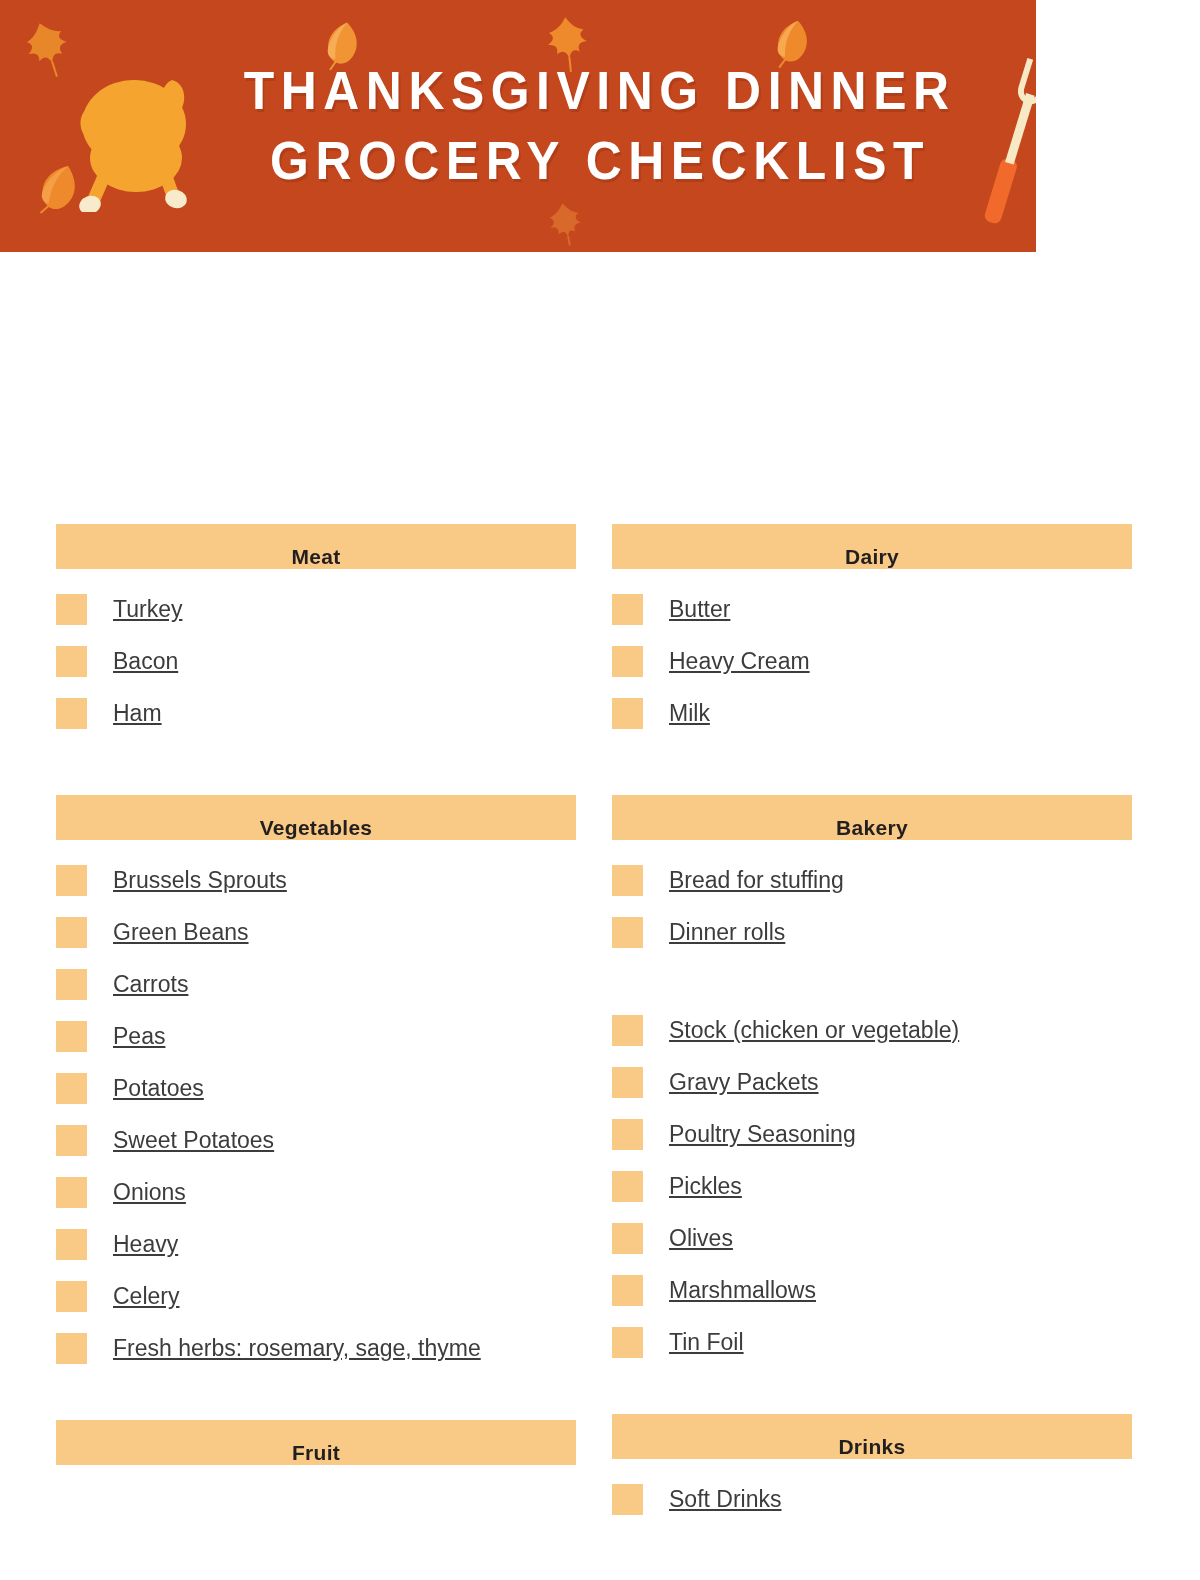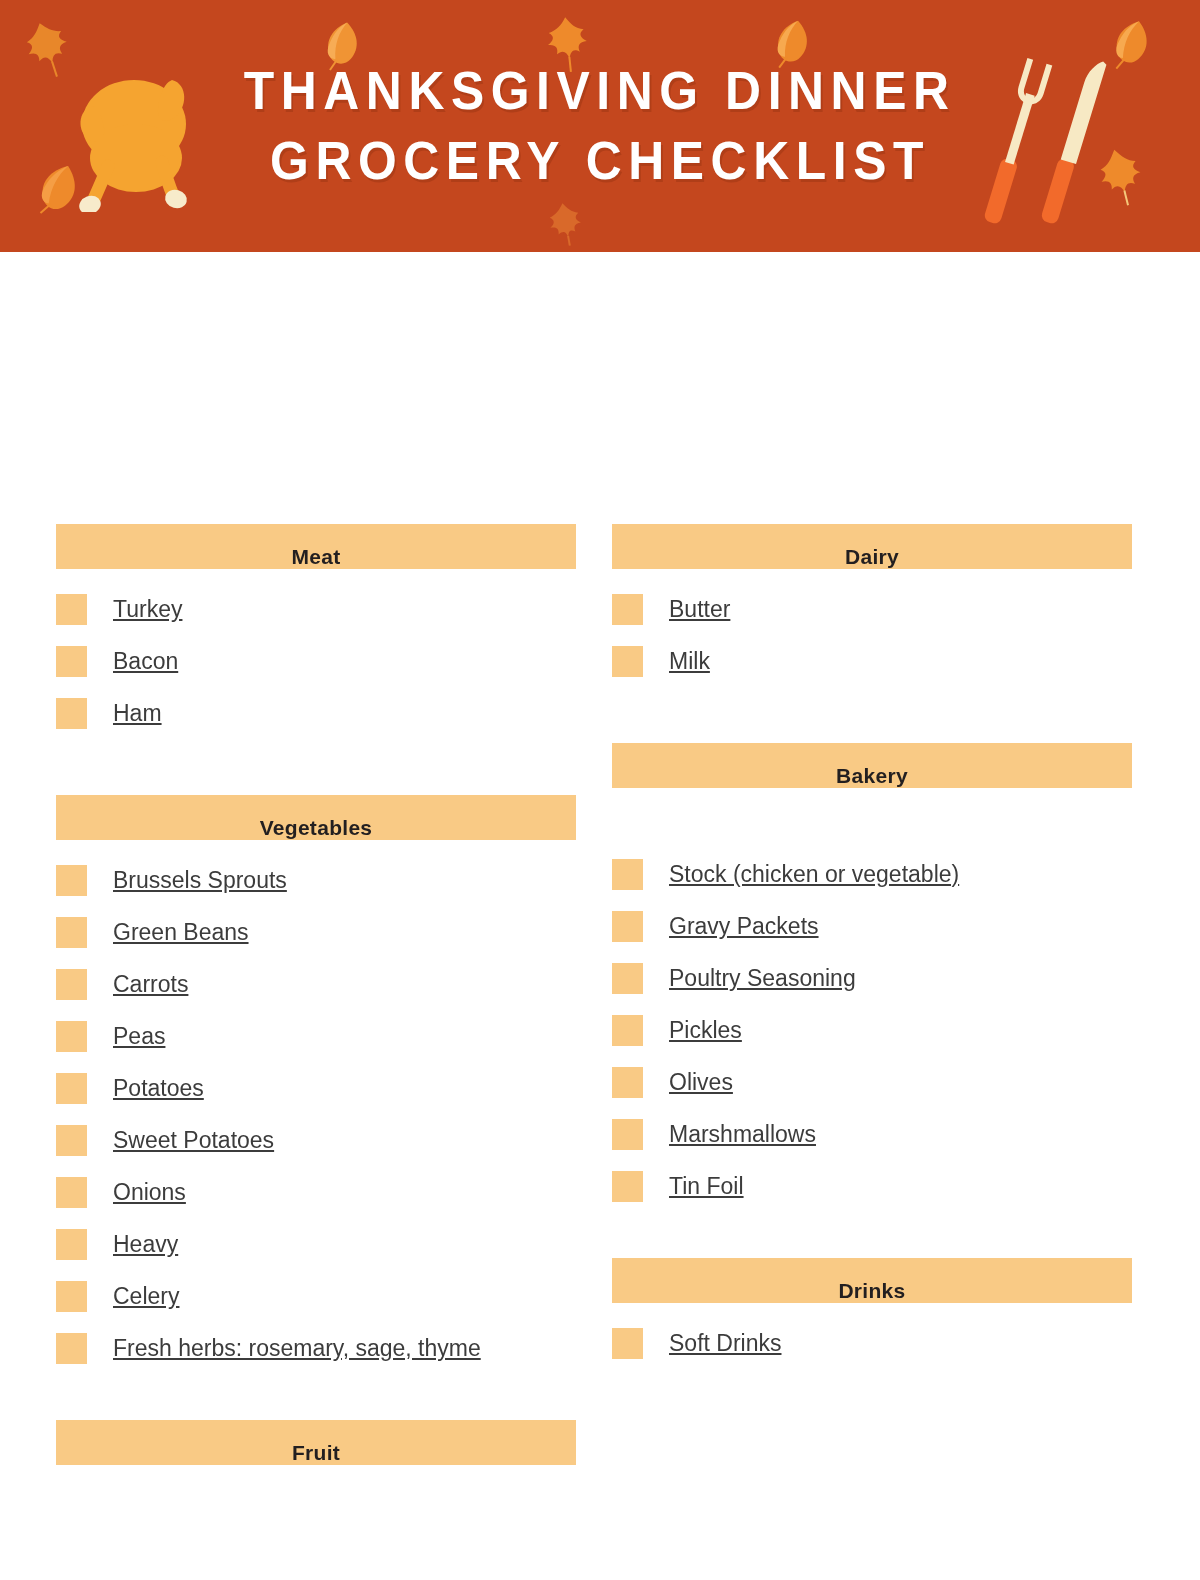--- a/index.html
+++ b/index.html
@@ -15,21 +15,21 @@
   .page {
     position: relative;
     width: 1200px;
     height: 1580px;
     background: #ffffff;
   }
 
   
   .banner {
     position: relative;
-    width: 1200px;
+    width: 1036px;
     height: 252px;
     background: #C4471E;
     overflow: hidden;
   }
 
   .banner-title-wrap {
     position: absolute;
     left: 0;
     top: 0;
     width: 1200px;
@@ -334,31 +334,45 @@
         <div class="section-header">
           <span class="section-header-label">Dairy</span>
         </div>
         <div class="items">
           <div class="item">
             <span class="checkbox"></span>
             <span class="item-label">Butter</span>
           </div>
           <div class="item">
             <span class="checkbox"></span>
+            <span class="item-label">Heavy Cream</span>
+          </div>
+          <div class="item">
+            <span class="checkbox"></span>
             <span class="item-label">Milk</span>
           </div>
         </div>
       </div>
 
       <div class="gap-lg"></div>
 
       <div class="section">
         <div class="section-header">
           <span class="section-header-label">Bakery</span>
         </div>
+        <div class="items">
+          <div class="item">
+            <span class="checkbox"></span>
+            <span class="item-label">Bread for stuffing</span>
+          </div>
+          <div class="item">
+            <span class="checkbox"></span>
+            <span class="item-label">Dinner rolls</span>
+          </div>
+        </div>
       </div>
 
       <div class="gap-md"></div>
 
       <div class="section">
         <div class="items">
           <div class="item">
             <span class="checkbox"></span>
             <span class="item-label">Stock (chicken or vegetable)</span>
           </div>

